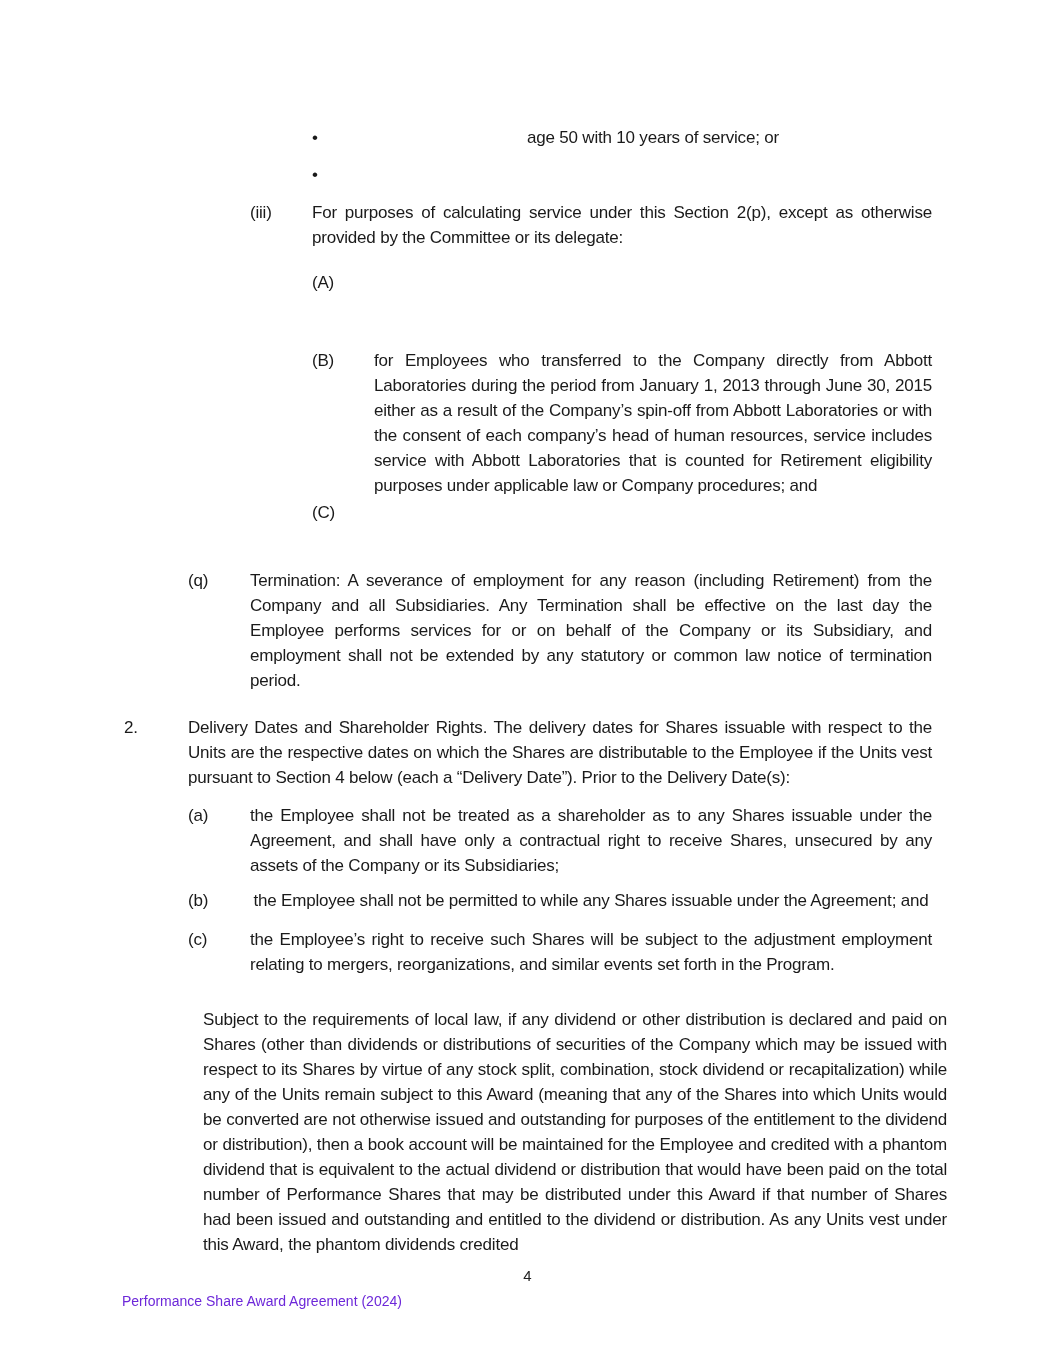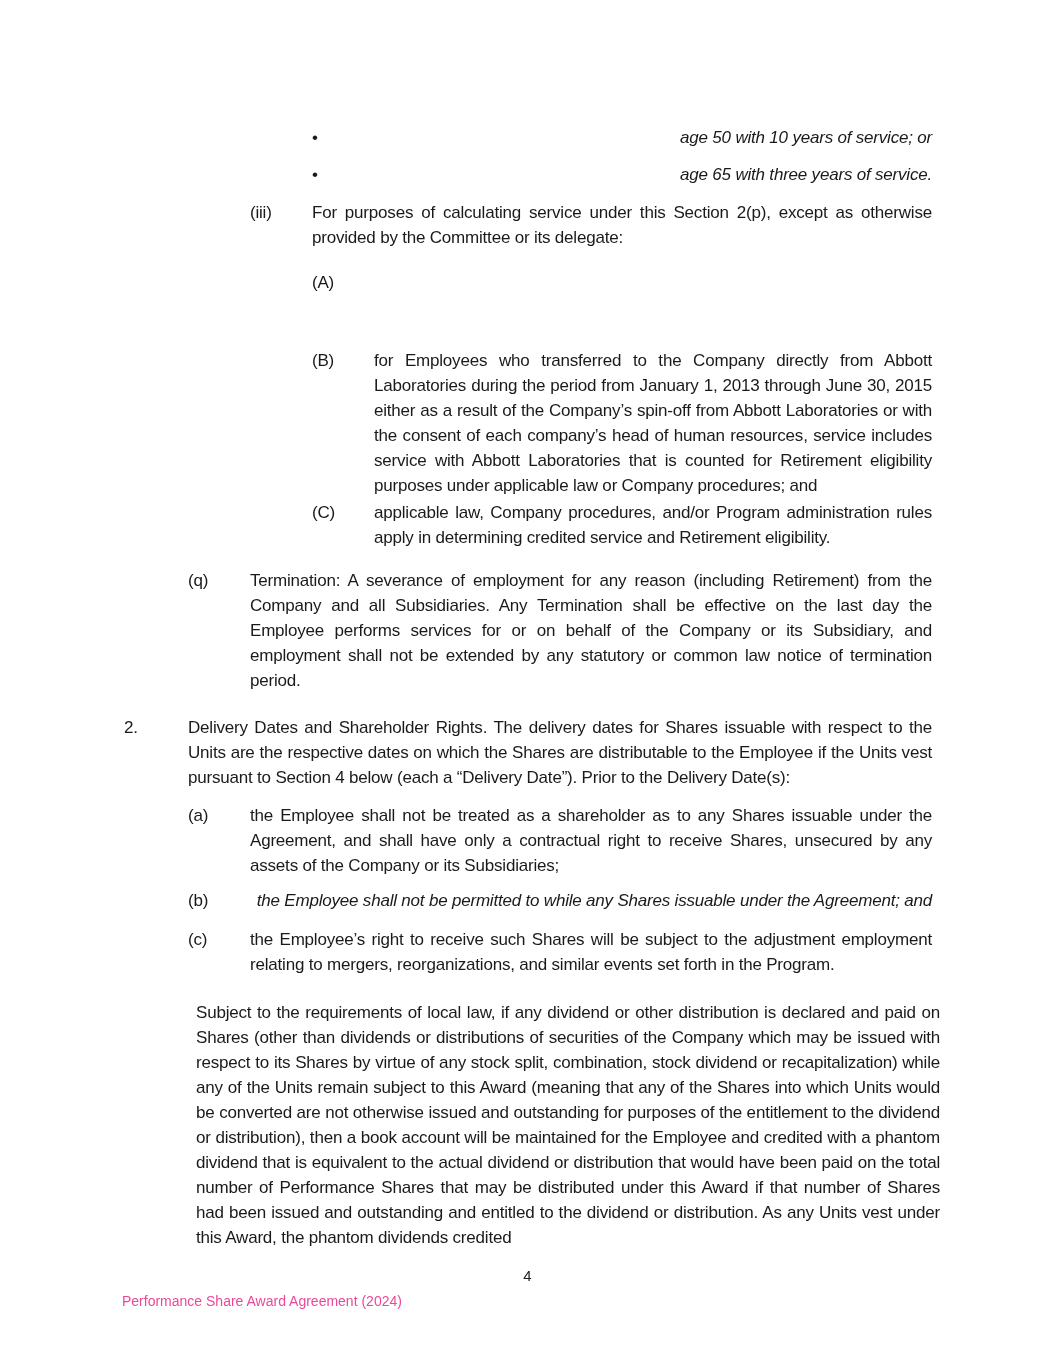--- a/index.html
+++ b/index.html
@@ -26,27 +26,27 @@
   .lbl {
     flex: 0 0 62px;
     width: 62px;
   }
   .lv-s2 .lbl { flex: 0 0 64px; width: 64px; }
   .txt {
     flex: 1 1 auto;
     margin: 0;
     text-align: justify;
   }
-  .single .txt { text-align: right; font-style: italic; }
+  .single .txt { text-align: center; }
   .para {
     position: absolute;
     font-size: 17px;
     line-height: 25px;
     letter-spacing: -0.2px;
-    margin: 8px;
+    margin: 15px;
     text-align: justify;
   }
   
   .lv-bullet { left: 312px; width: 620px; }
   .lv-iii    { left: 250px; width: 682px; }
   .lv-cap    { left: 312px; width: 620px; }
   .lv-q      { left: 188px; width: 744px; }
   .lv-s2     { left: 124px; width: 808px; }
   .lv-abc    { left: 188px; width: 744px; }
   .lv-para   { left: 188px; width: 744px; }
@@ -60,52 +60,50 @@
     font-size: 15px;
     line-height: 20px;
     color: #222222;
   }
   .footer-note {
     position: absolute;
     top: 1292px;
     left: 122px;
     font-size: 14px;
     line-height: 18px;
-    color: #ec4899;
+    color: #6d28d9;
   }
 </style>
 </head>
 <body>
 
 <div class="page">
 
   <div class="block lv-bullet single" style="top:125px">
     <span class="lbl">•</span>
     <p class="txt">age 50 with 10 years of service; or</p>
   </div>
   <div class="block lv-bullet single" style="top:162px">
     <span class="lbl">•</span>
-    <p class="txt">age 65 with three years of service.</p>
   </div>
 
   <div class="block lv-iii" style="top:200px">
     <span class="lbl">(iii)</span>
     <p class="txt">For purposes of calculating service under this Section 2(p), except as otherwise provided by the Committee or its delegate:</p>
   </div>
 
   <div class="block lv-cap" style="top:270px">
     <span class="lbl">(A)</span>
   </div>
   <div class="block lv-cap" style="top:348px">
     <span class="lbl">(B)</span>
     <p class="txt">for Employees who transferred to the Company directly from Abbott Laboratories during the period from January 1, 2013 through June 30, 2015 either as a result of the Company’s spin-off from Abbott Laboratories or with the consent of each company’s head of human resources, service includes service with Abbott Laboratories that is counted for Retirement eligibility purposes under applicable law or Company procedures; and</p>
   </div>
   <div class="block lv-cap" style="top:500px">
     <span class="lbl">(C)</span>
-    <p class="txt">applicable law, Company procedures, and/or Program administration rules apply in determining credited service and Retirement eligibility.</p>
   </div>
 
   <div class="block lv-q" style="top:568px">
     <span class="lbl">(q)</span>
     <p class="txt">Termination:  A severance of employment for any reason (including Retirement) from the Company and all Subsidiaries.  Any Termination shall be effective on the last day the Employee performs services for or on behalf of the Company or its Subsidiary, and employment shall not be extended by any statutory or common law notice of termination period.</p>
   </div>
 
   <div class="block lv-s2" style="top:715px">
     <span class="lbl">2.</span>
     <p class="txt">Delivery Dates and Shareholder Rights.  The delivery dates for Shares issuable with respect to the Units are the respective dates on which the Shares are distributable to the Employee if the Units vest pursuant to Section 4 below (each a “Delivery Date”).  Prior to the Delivery Date(s):</p>

